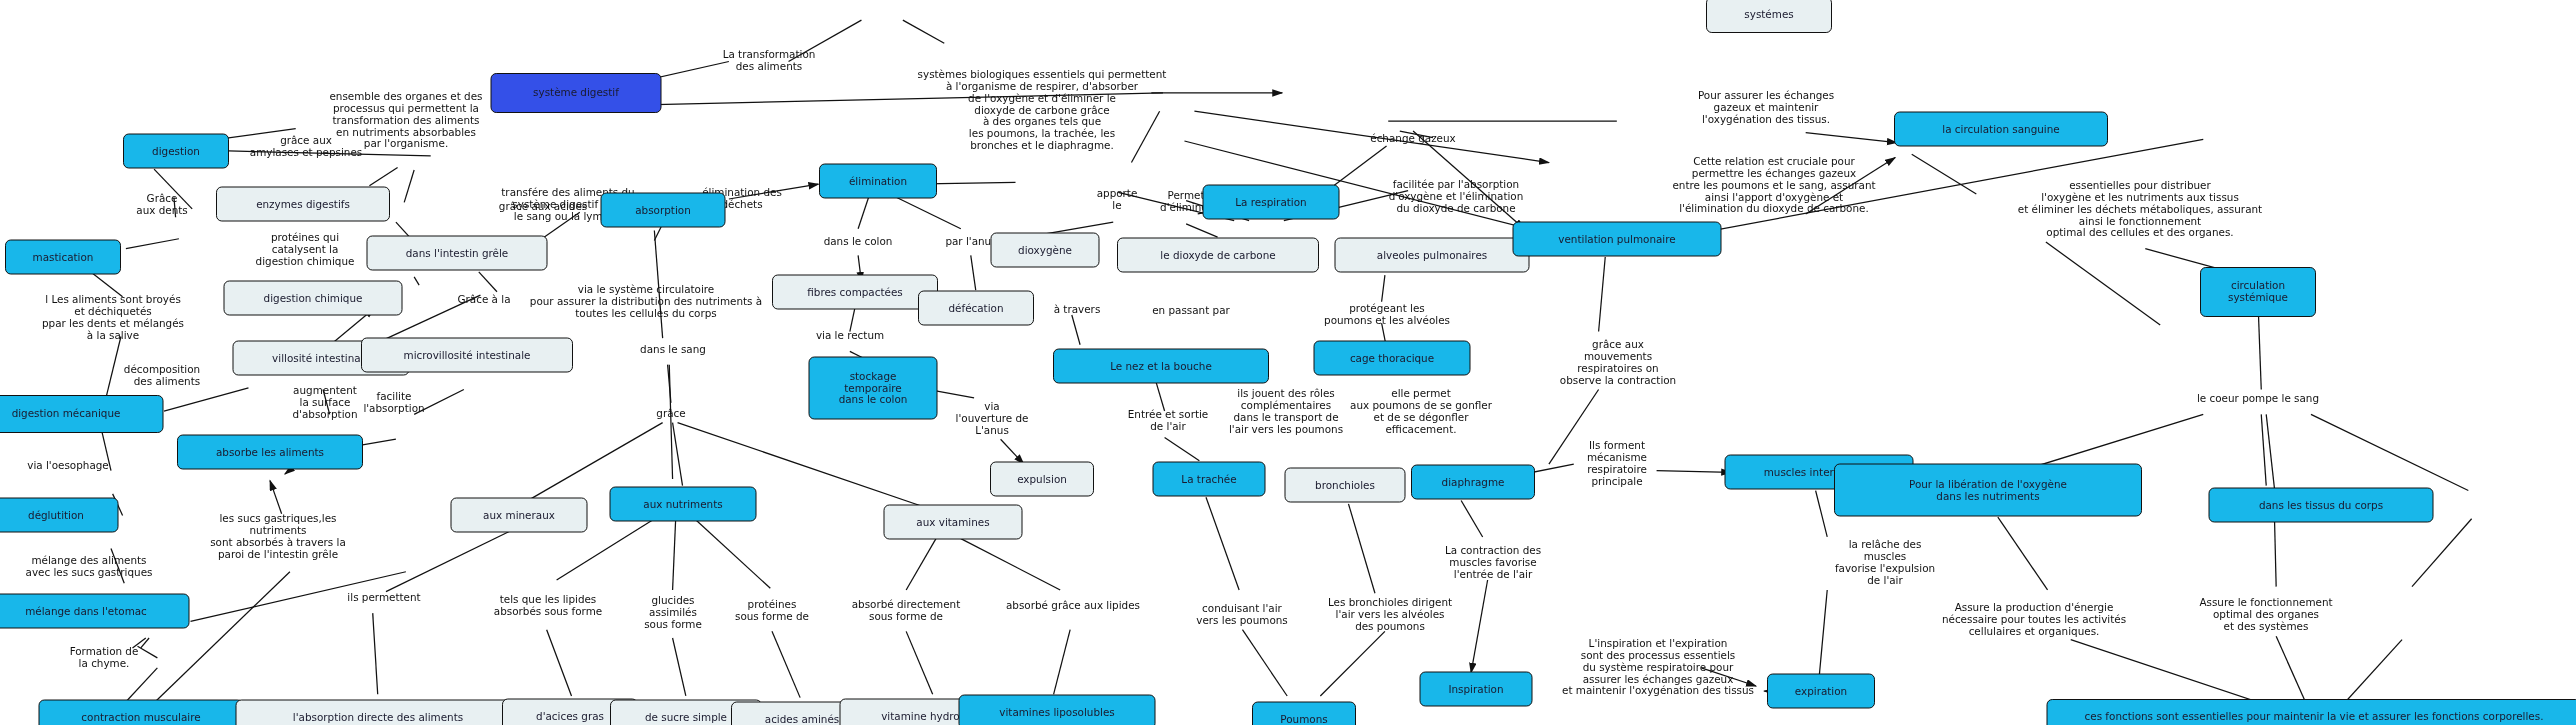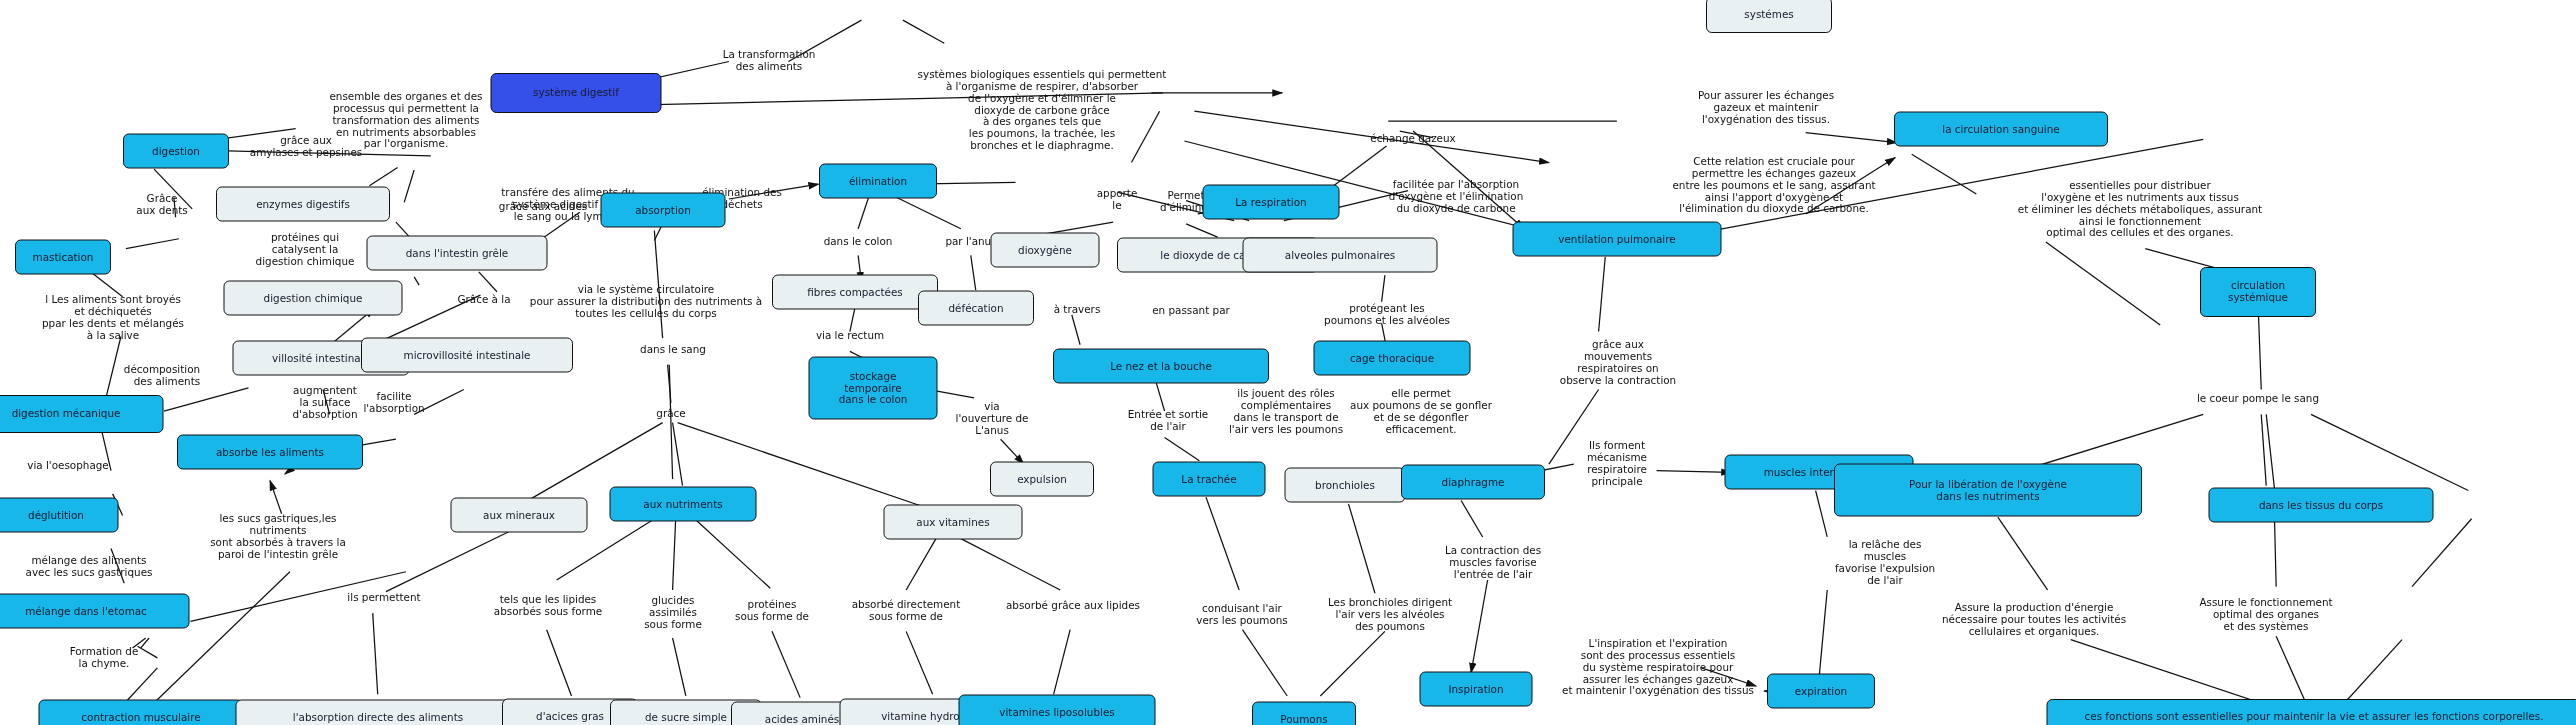--- a/index.html
+++ b/index.html
@@ -381,50 +381,50 @@
     <div class="label" style="left: 2266px; top: 615px;">Assure le fonctionnement
 optimal des organes
 et des systèmes</div>
     <div class="node pale" style="left: 1769px; top: 15px; width: 126px; min-height: 36px;">systémes</div>
     <div class="node blue" style="left: 576px; top: 93px; width: 171px; min-height: 40px;">système digestif</div>
     <div class="node cyan" style="left: 176px; top: 151px; width: 106px; min-height: 35px;">digestion</div>
     <div class="node cyan" style="left: 1271px; top: 202px; width: 137px; min-height: 35px;">La respiration</div>
     <div class="node cyan" style="left: 2001px; top: 129px; width: 214px; min-height: 35px;">la circulation sanguine</div>
     <div class="node cyan" style="left: 878px; top: 181px; width: 118px; min-height: 35px;">élimination</div>
     <div class="node cyan" style="left: 663px; top: 210px; width: 125px; min-height: 35px; text-align: right;">absorption</div>
-    <div class="node cyan" style="left: 63px; top: 257px; width: 96px; min-height: 35px;">mastication</div>
+    <div class="node cyan" style="left: 63px; top: 257px; width: 116px; min-height: 35px;">mastication</div>
     <div class="node pale" style="left: 303px; top: 204px; width: 174px; min-height: 35px;">enzymes digestifs</div>
     <div class="node pale" style="left: 457px; top: 253px; width: 181px; min-height: 35px;">dans l'intestin grêle</div>
     <div class="node pale" style="left: 313px; top: 298px; width: 179px; min-height: 35px;">digestion chimique</div>
     <div class="node pale" style="left: 321px; top: 358px; width: 177px; min-height: 35px;">villosité intestinale</div>
     <div class="node pale" style="left: 467px; top: 355px; width: 212px; min-height: 35px;">microvillosité intestinale</div>
     <div class="node cyan" style="left: 66px; top: 414px; width: 195px; min-height: 38px;">digestion mécanique</div>
     <div class="node cyan" style="left: 270px; top: 452px; width: 186px; min-height: 35px;">absorbe les aliments</div>
     <div class="node cyan" style="left: 56px; top: 515px; width: 125px; min-height: 35px;">déglutition</div>
     <div class="node cyan" style="left: 86px; top: 611px; width: 207px; min-height: 35px;">mélange dans l'etomac</div>
     <div class="node cyan" style="left: 141px; top: 717px; width: 205px; min-height: 35px;">contraction musculaire</div>
     <div class="node pale" style="left: 1045px; top: 250px; width: 109px; min-height: 35px;">dioxygène</div>
     <div class="node pale" style="left: 1218px; top: 255px; width: 202px; min-height: 35px;">le dioxyde de carbone</div>
-    <div class="node pale" style="left: 1340px; top: 255px; width: 195px; min-height: 35px;">alveoles pulmonaires</div>
+    <div class="node pale" style="left: 1432px; top: 255px; width: 195px; min-height: 35px;">alveoles pulmonaires</div>
     <div class="node cyan" style="left: 1617px; top: 239px; width: 209px; min-height: 35px;">ventilation pulmonaire</div>
     <div class="node pale" style="left: 855px; top: 292px; width: 166px; min-height: 35px;">fibres compactées</div>
     <div class="node pale" style="left: 976px; top: 308px; width: 116px; min-height: 35px;">défécation</div>
     <div class="node cyan" style="left: 1161px; top: 366px; width: 216px; min-height: 35px;">Le nez et la bouche</div>
     <div class="node cyan" style="left: 1392px; top: 358px; width: 157px; min-height: 35px;">cage thoracique</div>
     <div class="node cyan" style="left: 2258px; top: 292px; width: 116px; min-height: 50px;">circulation
 systémique</div>
     <div class="node cyan" style="left: 873px; top: 388px; width: 129px; min-height: 63px;">stockage
 temporaire
 dans le colon</div>
     <div class="node pale" style="left: 519px; top: 515px; width: 137px; min-height: 35px;">aux mineraux</div>
     <div class="node cyan" style="left: 683px; top: 504px; width: 147px; min-height: 35px;">aux nutriments</div>
     <div class="node pale" style="left: 953px; top: 522px; width: 139px; min-height: 35px;">aux vitamines</div>
     <div class="node cyan" style="left: 1209px; top: 479px; width: 113px; min-height: 35px;">La trachée</div>
     <div class="node pale" style="left: 1345px; top: 485px; width: 121px; min-height: 35px;">bronchioles</div>
-    <div class="node cyan" style="left: 1473px; top: 482px; width: 144px; min-height: 35px;">diaphragme</div>
+    <div class="node cyan" style="left: 1473px; top: 482px; width: 124px; min-height: 35px;">diaphragme</div>
     <div class="node cyan" style="left: 1819px; top: 472px; width: 189px; min-height: 35px;">muscles intercostaux</div>
     <div class="node pale" style="left: 1042px; top: 479px; width: 104px; min-height: 35px;">expulsion</div>
     <div class="node cyan" style="left: 1988px; top: 490px; width: 308px; min-height: 53px;">Pour la libération de l'oxygène
 dans les nutriments</div>
     <div class="node cyan" style="left: 2321px; top: 505px; width: 225px; min-height: 35px;">dans les tissus du corps</div>
     <div class="node pale" style="left: 378px; top: 717px; width: 285px; min-height: 35px;">l'absorption directe des aliments</div>
     <div class="node pale" style="left: 570px; top: 716px; width: 136px; min-height: 35px;">d'acices gras</div>
     <div class="node pale" style="left: 686px; top: 717px; width: 152px; min-height: 35px;">de sucre simple</div>
     <div class="node pale" style="left: 802px; top: 719px; width: 142px; min-height: 35px;">acides aminés</div>
     <div class="node pale" style="left: 939px; top: 716px; width: 199px; min-height: 35px;">vitamine hydrosoluble</div>

